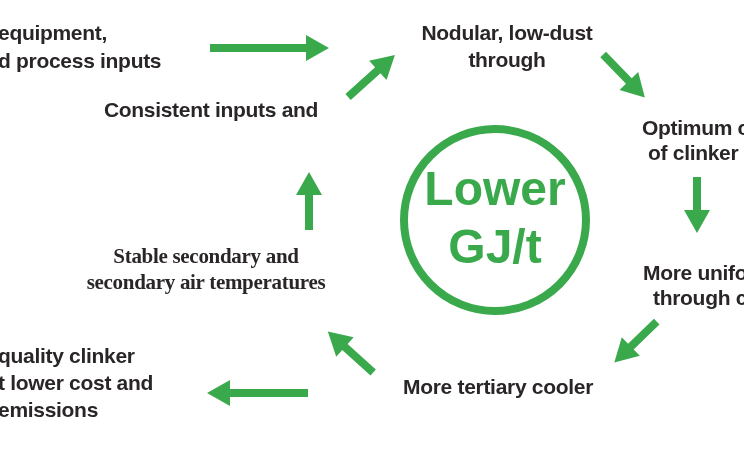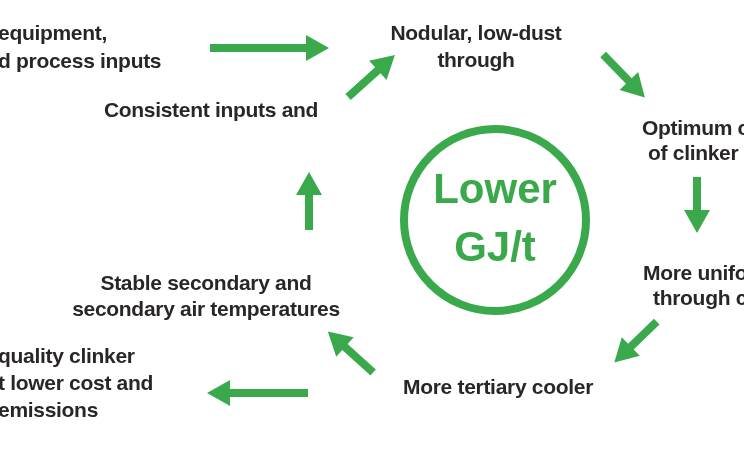--- a/index.html
+++ b/index.html
@@ -11,56 +11,56 @@
   }
   .txt{position:absolute;font-size:21px;letter-spacing:-0.3px;white-space:nowrap;}
   .txt.center{text-align:center;}
   .txt.left{text-align:left;}
   .circle{
     position:absolute;left:400px;top:125px;width:174px;height:174px;
     border:8px solid #3aa94c;border-radius:50%;background:transparent;
   }
   .circle-label{
     position:absolute;left:400px;top:160px;width:190px;
-    text-align:center;color:#3aa94c;font-size:42px;line-height:58px;
+    text-align:center;color:#3aa94c;font-size:48px;line-height:58px;
     letter-spacing:0px;white-space:nowrap;
   }
   .arrow{position:absolute;overflow:visible;}
   .arrow polygon{fill:#3aa94c;}
 </style>
 </head>
 <body>
 
 <div class="page">
 
   <div class="txt left" style="left:-2px;top:19px;line-height:28px;">
     <div>equipment,</div>
     <div>d process inputs</div>
   </div>
 
-  <div class="txt center" style="left:346px;top:19px;width:260px;line-height:27px;">
+  <div class="txt center" style="left:377px;top:19px;width:260px;line-height:27px;">
     <div>Nodular, low-dust</div>
     <div>through</div>
   </div>
 
   <div class="txt center" style="left:76px;top:97px;width:270px;line-height:26px;">
     <div>Consistent inputs and</div>
   </div>
 
   <div class="txt left" style="left:642px;top:115px;line-height:25px;">
     <div>Optimum co</div>
     <div style="margin-left:6px;">of clinker</div>
   </div>
 
   <div class="txt left" style="left:643px;top:260px;line-height:25px;">
     <div>More unifo</div>
     <div style="margin-left:10px;">through co</div>
   </div>
 
-  <div class="txt center" style="left:46px;top:270px;width:320px;line-height:26px;">
+  <div class="txt center" style="left:46px;top:243px;width:320px;line-height:26px;font-family:Liberation Serif, serif;">
     <div>Stable secondary and</div>
     <div>secondary air temperatures</div>
   </div>
 
   <div class="txt left" style="left:-2px;top:342px;line-height:27px;">
     <div>quality clinker</div>
     <div>t lower cost and</div>
     <div>emissions</div>
   </div>
 

